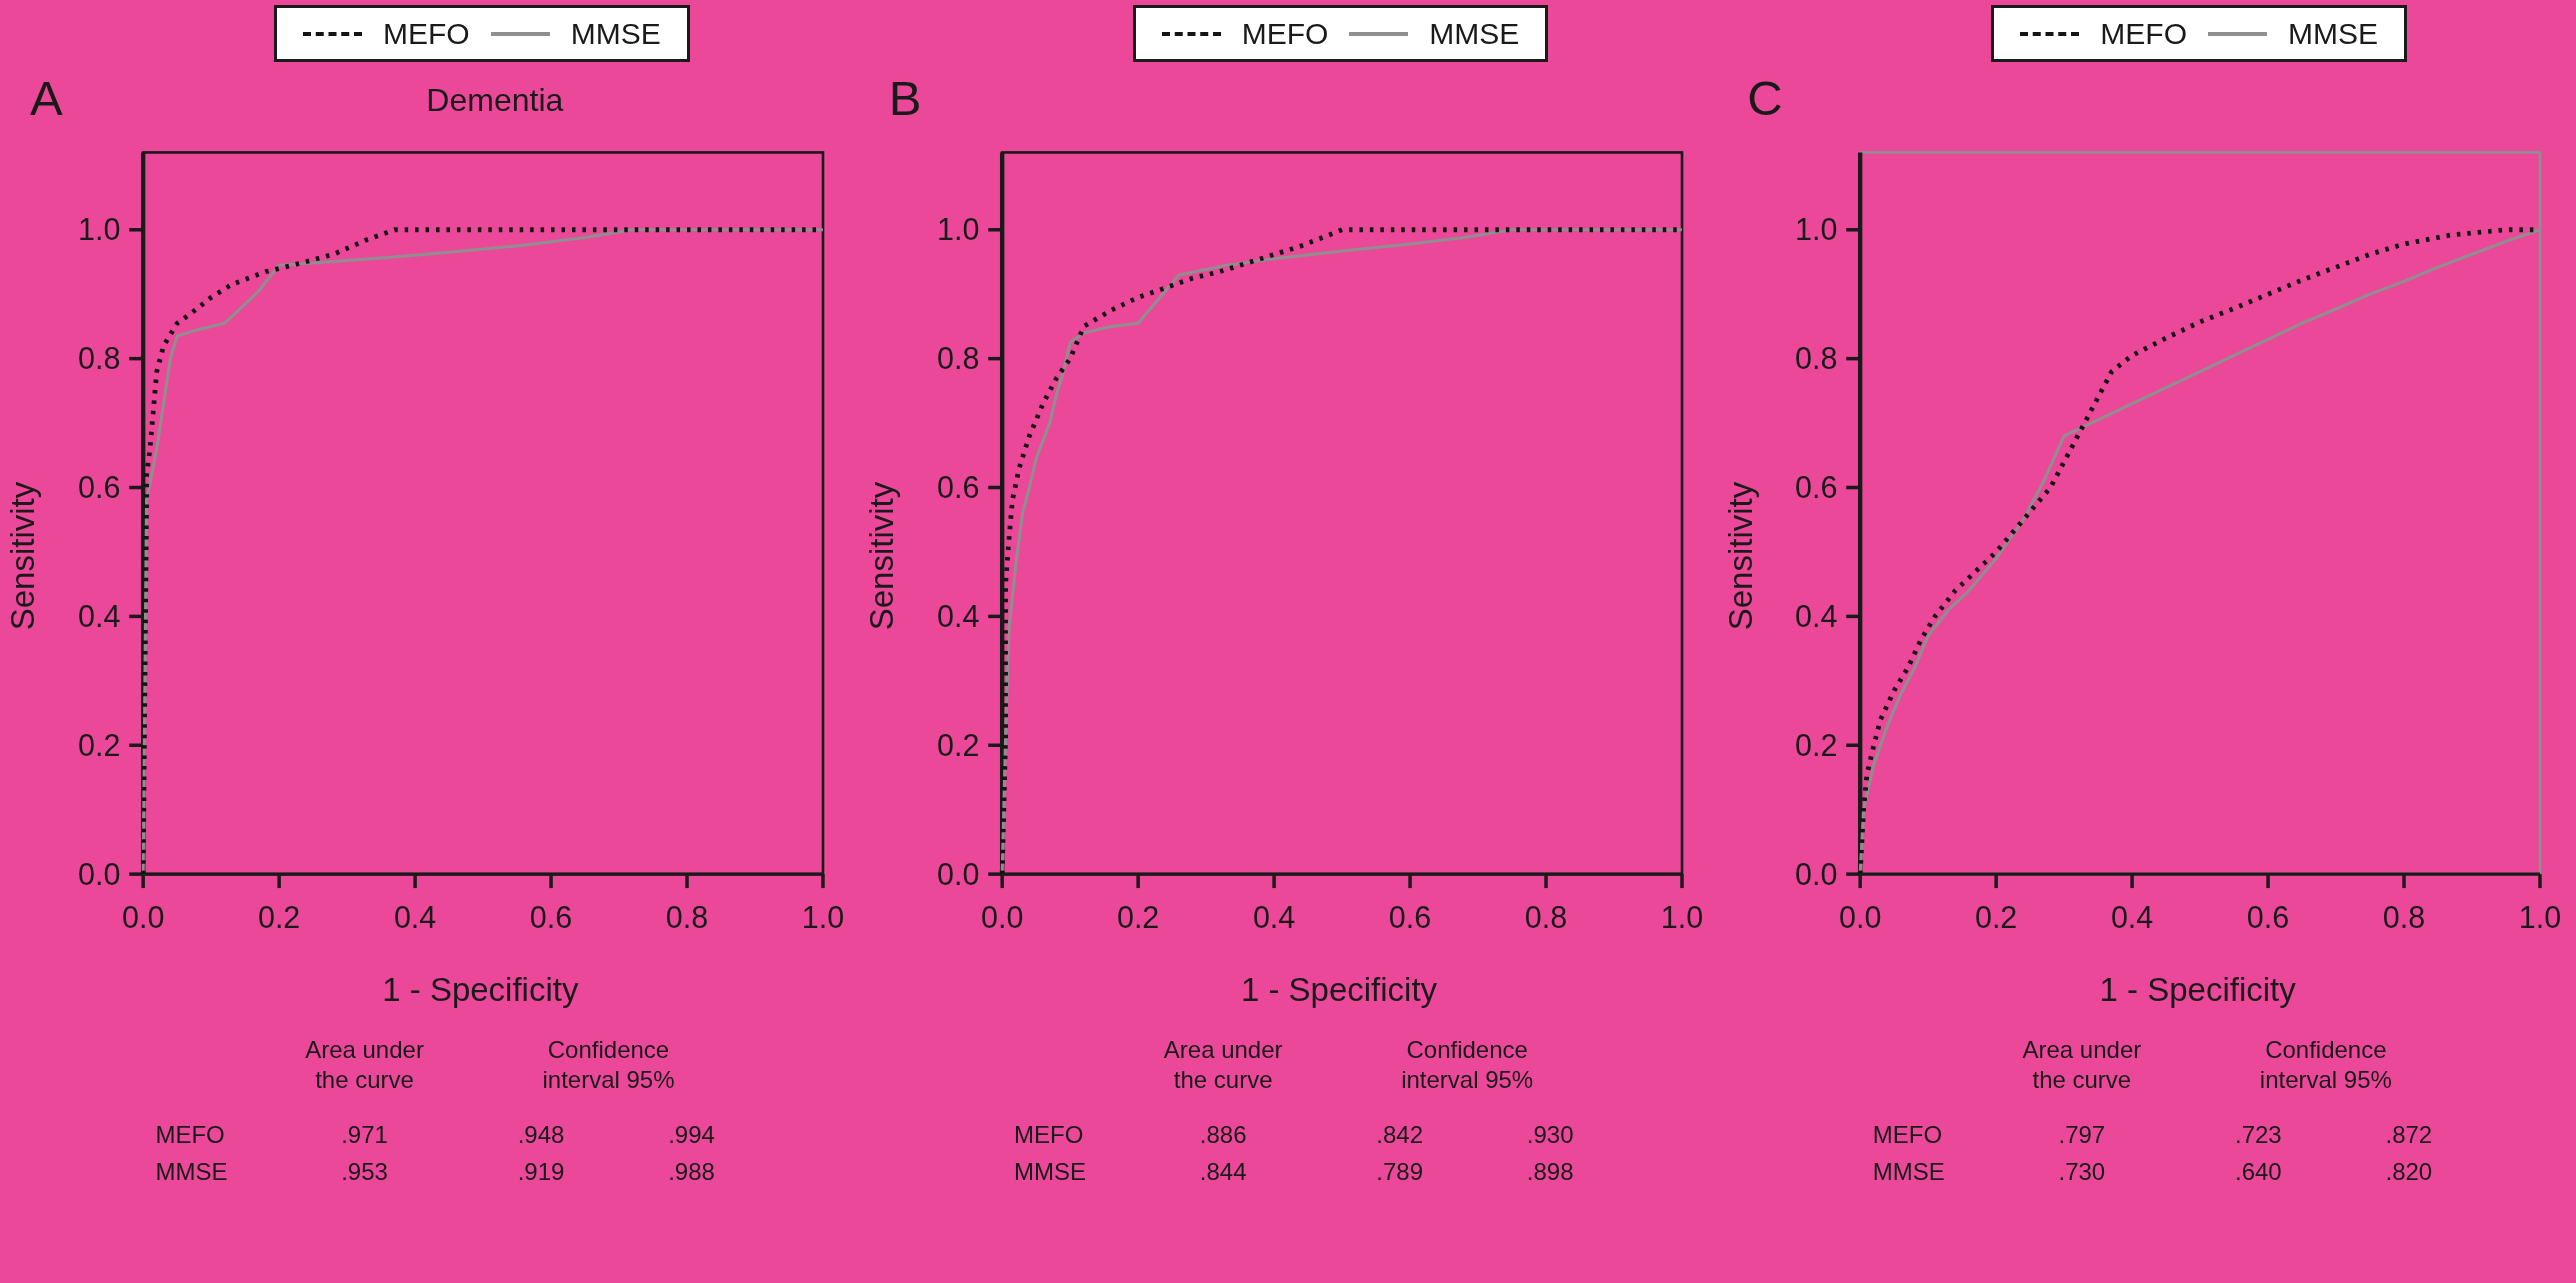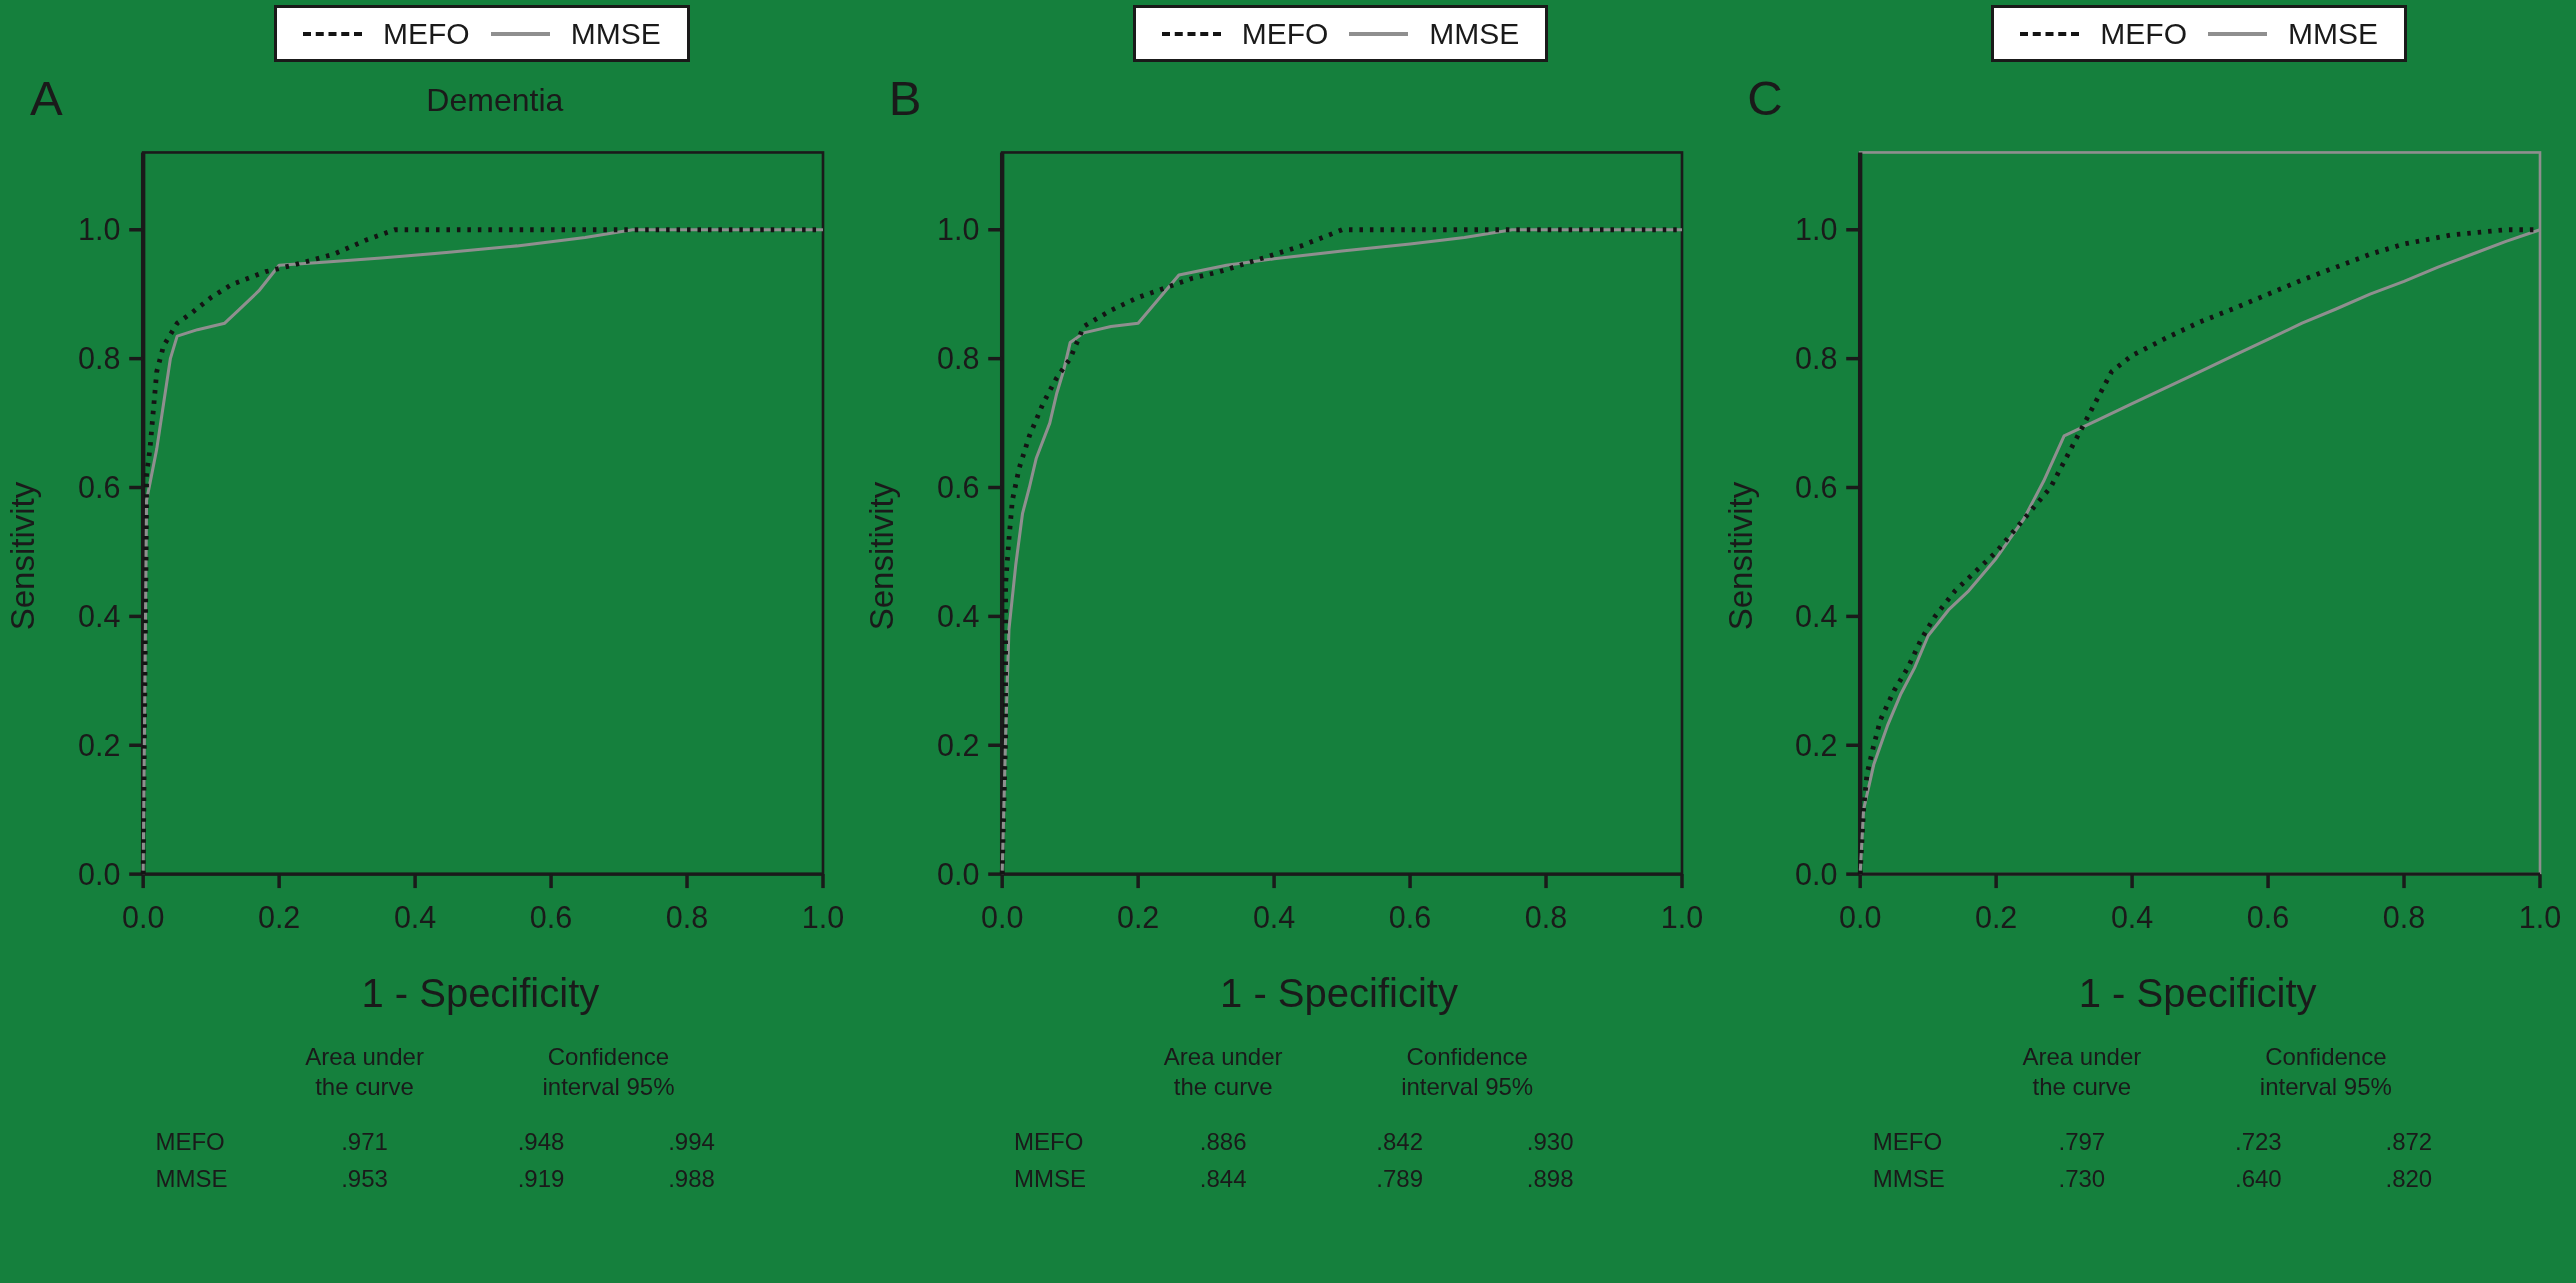--- a/index.html
+++ b/index.html
@@ -1,17 +1,17 @@
 <!DOCTYPE html>
 <html style="font-size:14px"><head>
 <meta charset="utf-8">
 <style>
   html,body{margin:0;padding:0;background:#ffffff;}
   body{font-family:"Liberation Sans","DejaVu Sans",sans-serif;color:#1a1a1a;}
-  .figure{width:2576px;height:1284px;display:flex;background:#15803d;overflow:hidden;}
+  .figure{width:2576px;height:1284px;display:flex;background:#ec4899;overflow:hidden;}
   .panel{flex:1 1 0;position:relative;padding-top:5.2px;}
 
   
   .legend-row{height:77px;display:flex;justify-content:center;align-items:flex-start;padding-left:105px;}
   .legend-box{display:inline-flex;align-items:center;gap:21px;border:3.5px solid #1a1a1a;padding:10.5px 26px;background:#ffffff;}
   .sample{display:inline-block;width:59px;height:0;}
   .sample.dashed{border-top:4.4px dashed #141414;}
   .sample.solid{border-top:4.4px solid #8f8f8f;}
   .legend-label{font-size:30px;line-height:1;}
 
@@ -19,21 +19,21 @@
   .title-row{position:relative;height:56px;}
   .panel-letter{position:absolute;left:30px;top:-12.2px;font-size:49px;}
   .panel-title{display:block;text-align:center;padding-left:131px;font-size:32px;}
 
   
   .plot-wrap{display:flex;align-items:stretch;margin-top:3.5px;}
   .ylab-col{width:47px;display:flex;align-items:center;justify-content:center;}
   .ylab-col span{transform:rotate(-90deg);white-space:nowrap;font-size:33px;}
   svg.roc{overflow:visible;display:block;}
 
-  .xlab{margin-top:1.7px;text-align:center;padding-left:102px;font-size:40px;}
+  .xlab{margin-top:1.7px;text-align:center;padding-left:102px;font-size:33px;}
 
   
   .tbl{margin:26px 0 0 131px;font-size:24px;}
   .tbl-head,.tbl-row{display:grid;grid-template-columns:140px 187px 166px 135px;align-items:end;}
   .tbl-head{margin-bottom:26px;}
   .hdr{ text-align:center;line-height:1.25;}
   .hdr.ci{grid-column:3 / span 2;}
   .hdr span{display:block;}
   .tbl-row{margin-bottom:8.7px;}
   .cell-label{text-align:left;padding-left:24.4px;}

